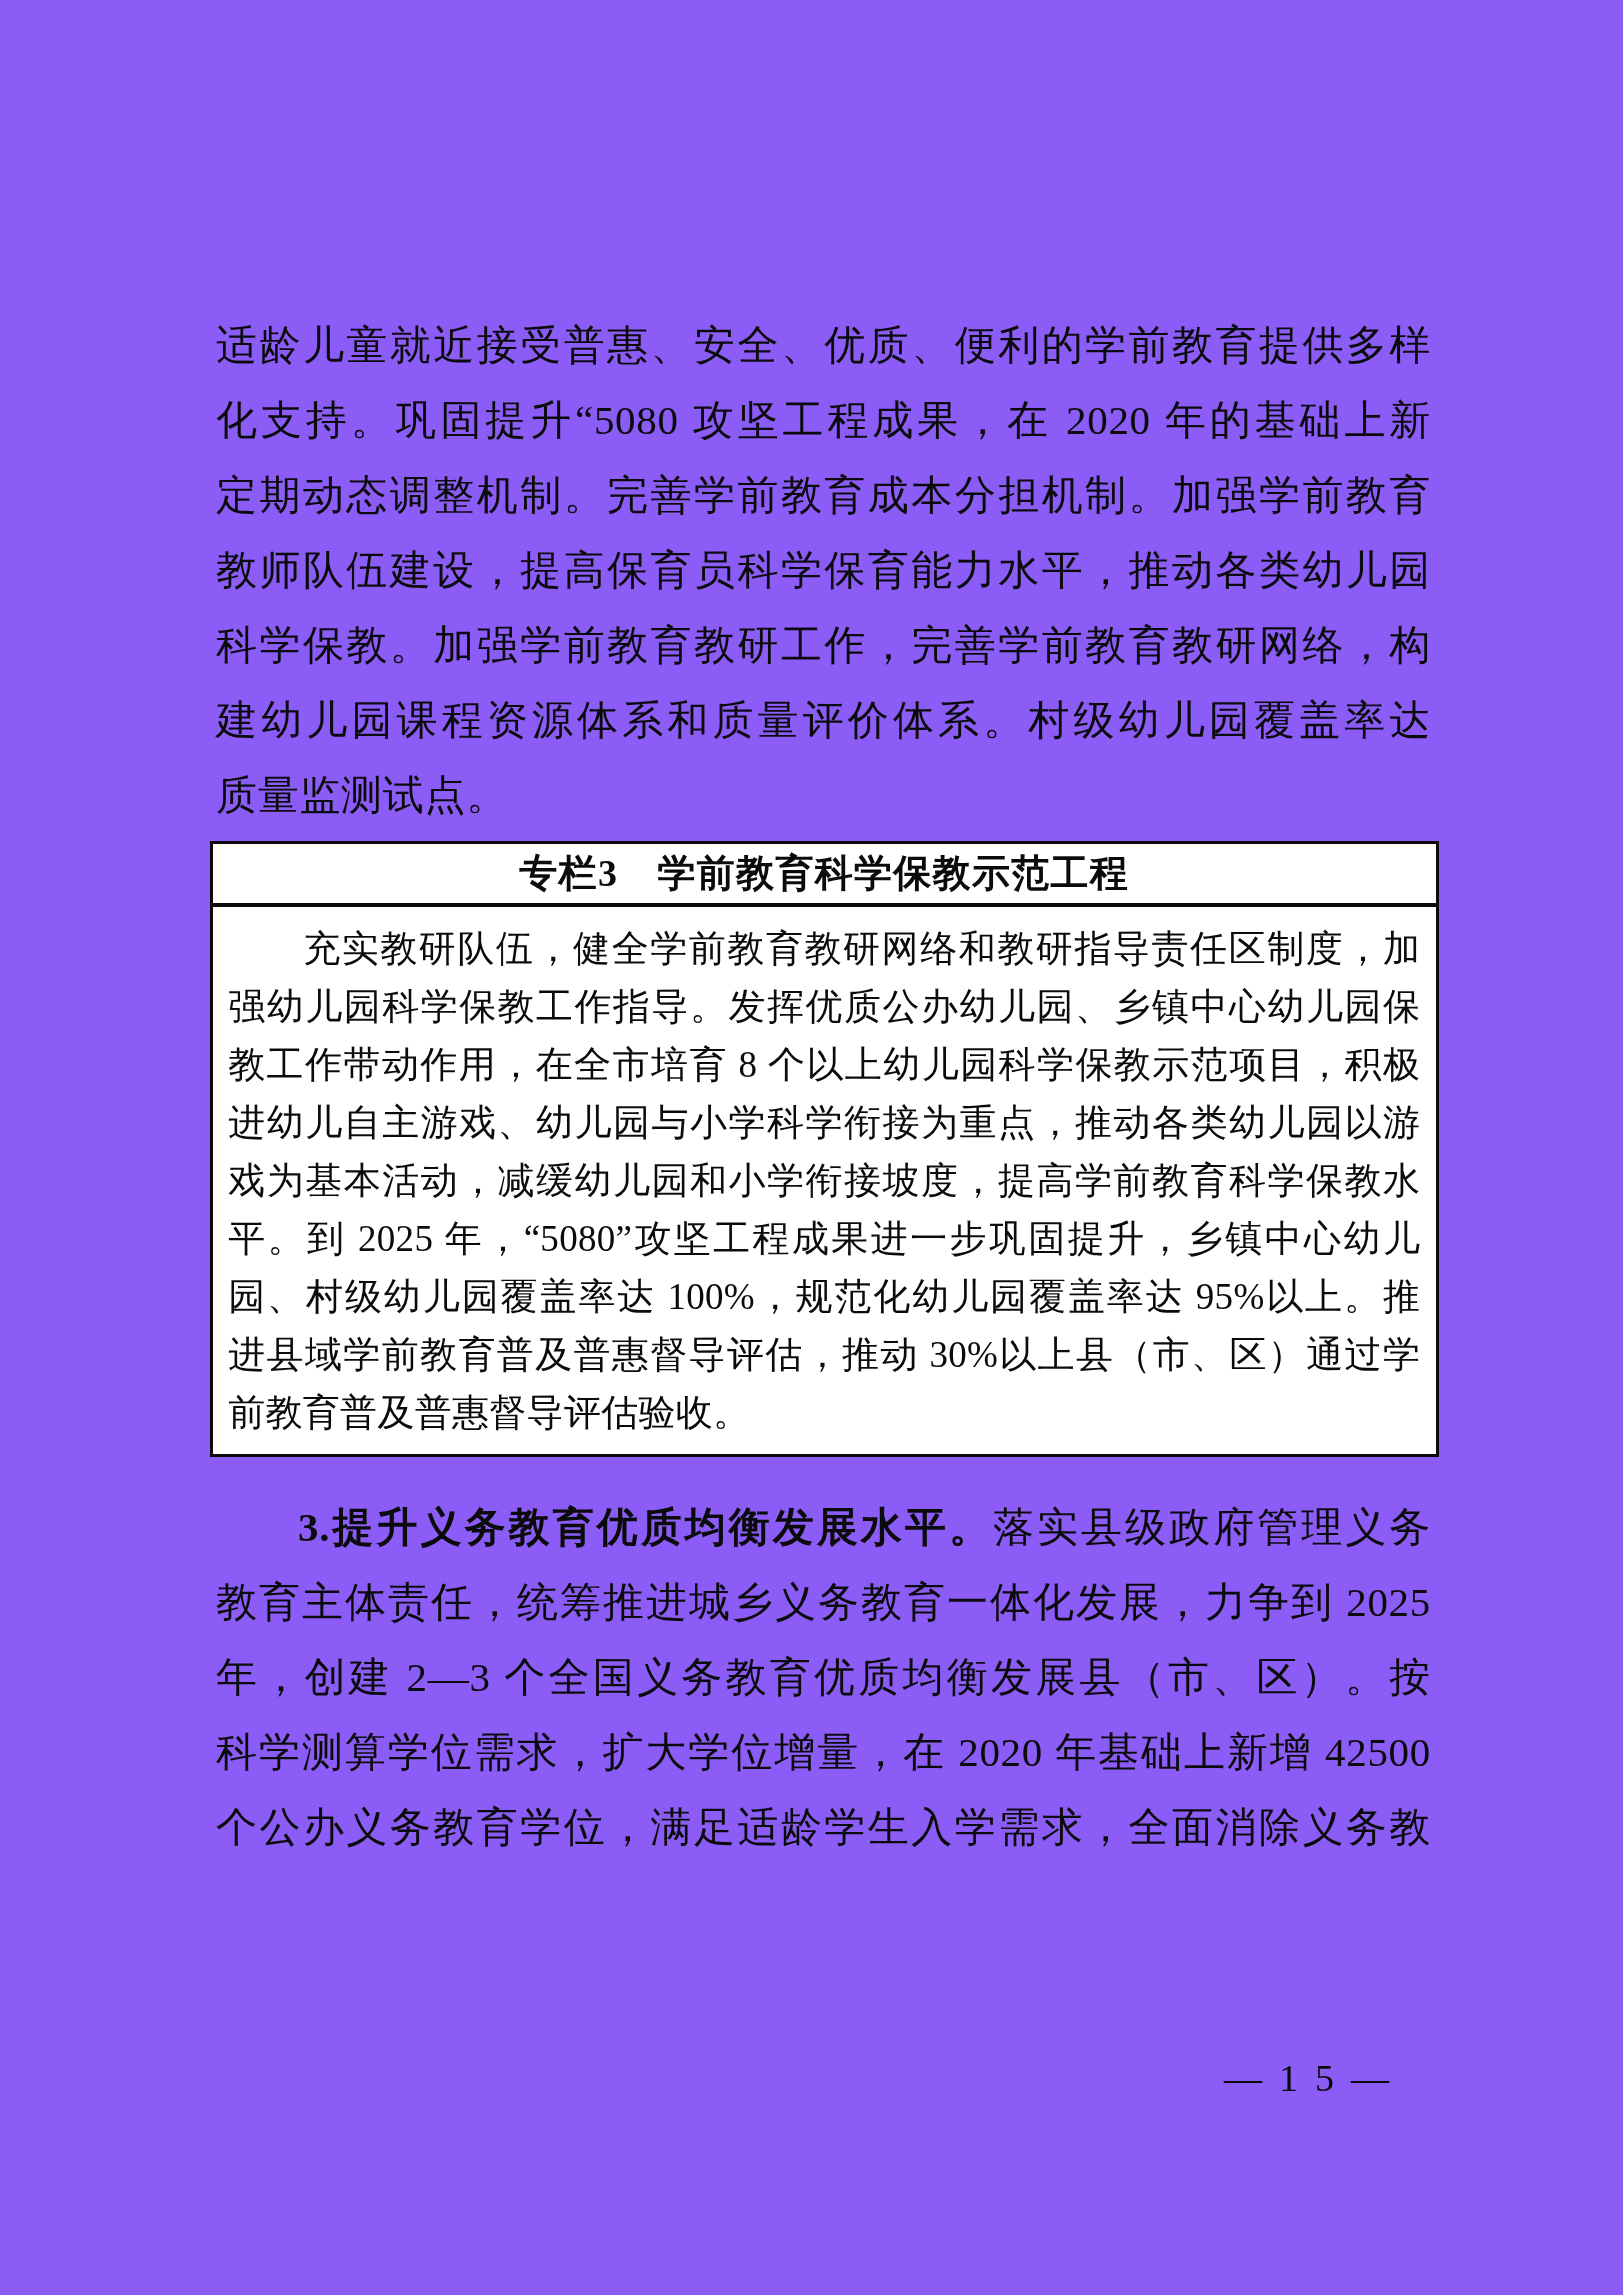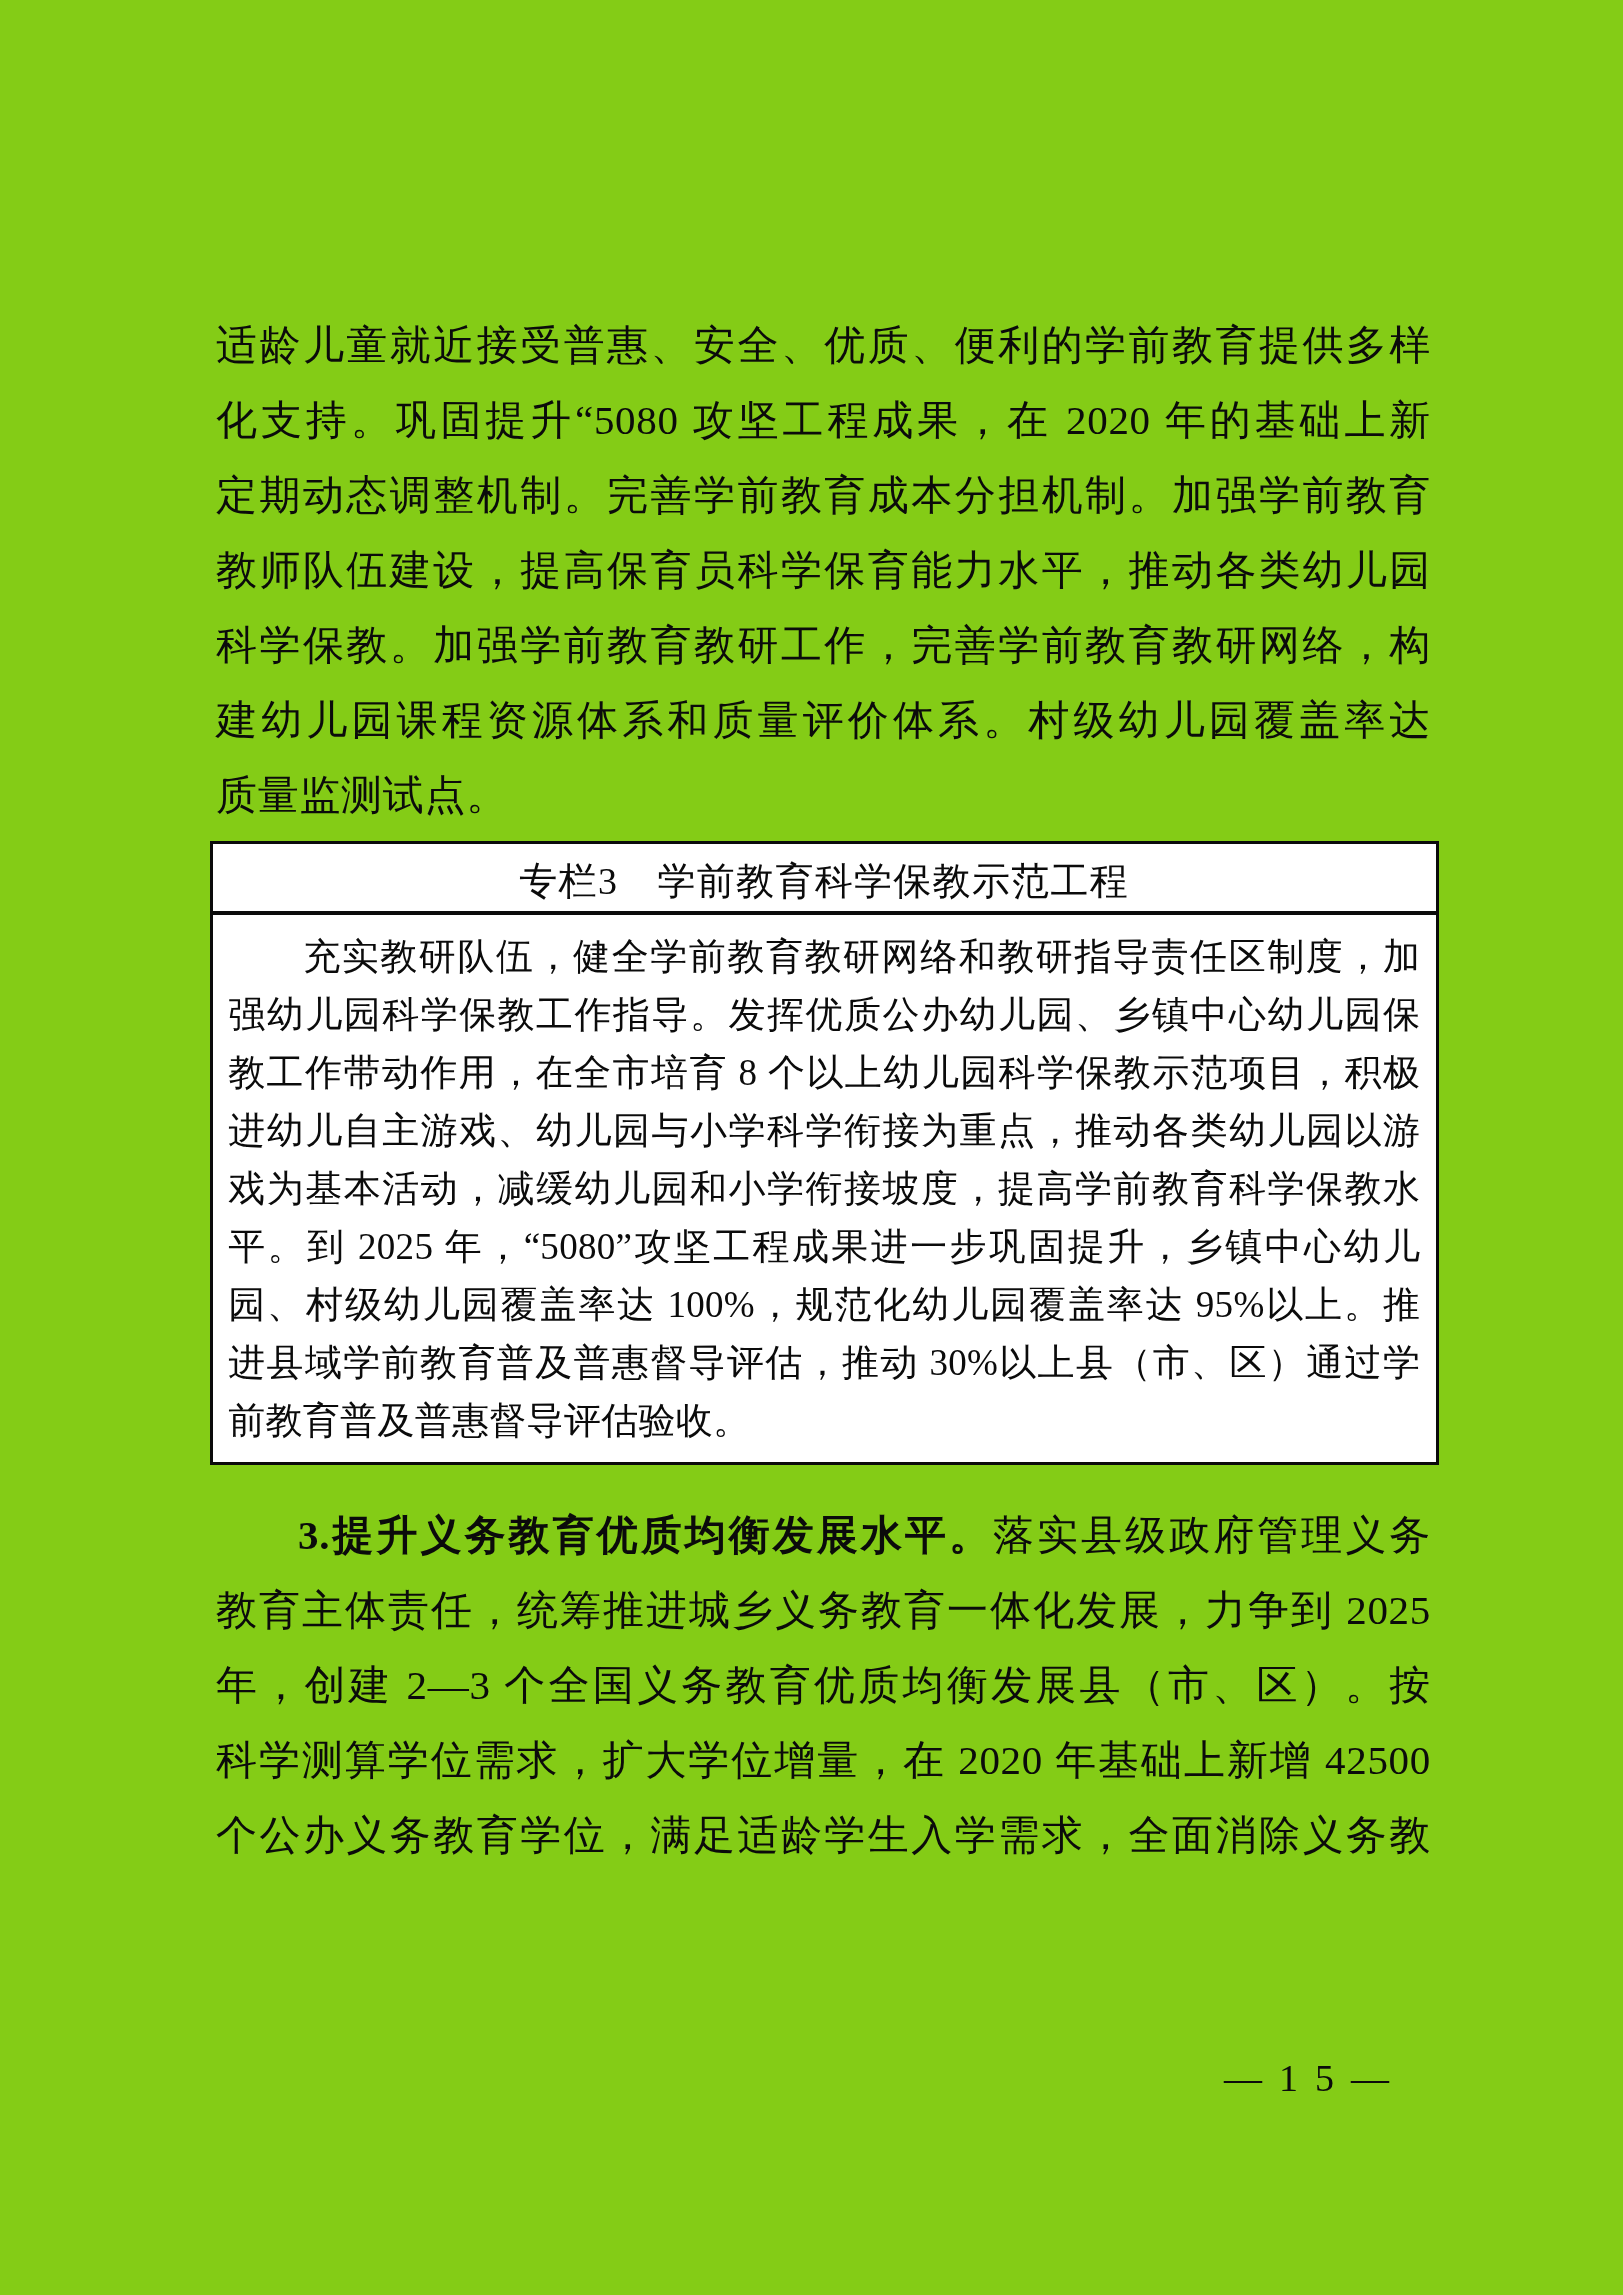--- a/index.html
+++ b/index.html
@@ -5,21 +5,21 @@
   html, body {
     margin: 0;
     padding: 0;
     background: #9a9a9a;
   }
   .page {
     position: relative;
     width: 1623px;
     height: 2295px;
     margin: 0 auto;
-    background: #84cc16;
+    background: #8b5cf6;
     font-family: "Liberation Serif", "DejaVu Serif", serif;
     color: #0b0b0b;
     overflow: hidden;
   }
   .content {
     position: absolute;
     left: 216px;
     top: 308px;
     width: 1215px;
   }
@@ -48,24 +48,23 @@
   .column-box {
     margin: 7.9px -7.9px 0 -6.5px;
     border: 3.3px solid #0b0b0b;
     background: #ffffff;
   }
   .box-title {
     height: 59px;
     line-height: 58px;
     border-bottom: 4.6px solid #0b0b0b;
     text-align: center;
-    font-weight: normal;
+    font-weight: bold;
     font-size: 38px;
     letter-spacing: 1.3px;
-    margin-top: 8px;
   }
   .box-body {
     padding: 13px 15.7px 11.8px 15.7px;
   }
   .bline {
     font-size: 37px;
     line-height: 58px;
     height: 58px;
     white-space: nowrap;
     letter-spacing: 0.3px;

